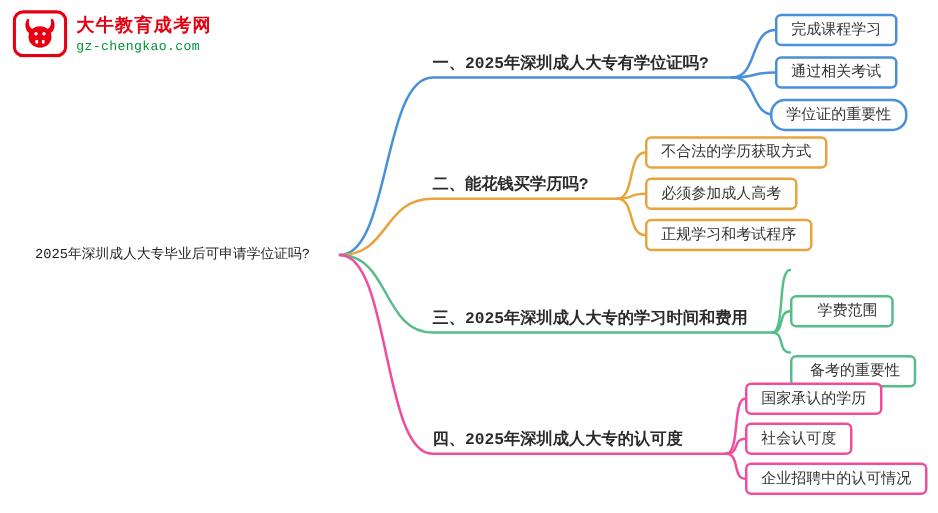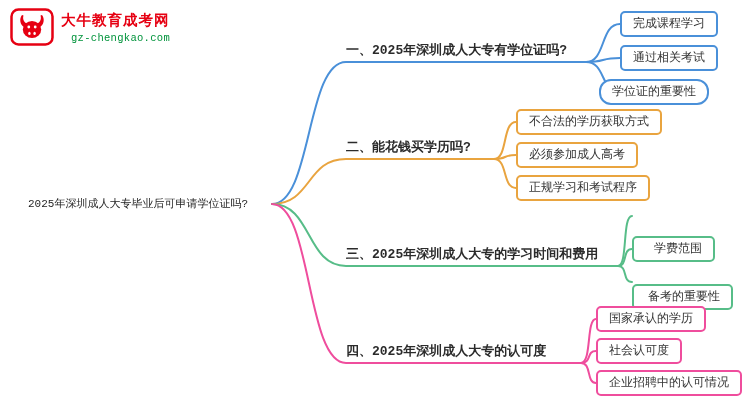--- a/index.html
+++ b/index.html
@@ -17,21 +17,21 @@
     position:absolute;left:346px;font-size:13px;font-weight:700;line-height:16px;
     color:#2b2b2b;white-space:nowrap;
   }
   .bt0{top:43px;} .bt1{top:140px;} .bt2{top:247px;} .bt3{top:344px;}
   .leaf{
     position:absolute;background:#fff;border:2px solid #0f172a;border-radius:5px;
     padding:3px 11px;font-size:12px;line-height:16px;color:#333;white-space:nowrap;
     box-sizing:border-box;
   }
   
-  .lf00{left:620px;top:11px;} .lf01{left:620px;top:45px;} .lf02{left:599px;top:79px;border-radius:12px;}
+  .lf00{left:620px;top:11px;} .lf01{left:620px;top:45px;} .lf02{left:616px;top:79px;border-radius:12px;}
   
   .lf10{left:516px;top:109px;} .lf11{left:516px;top:142px;} .lf12{left:516px;top:175px;}
   
   .lf20{left:632px;top:203px;} .lf21{left:632px;top:236px;} .lf22{left:632px;top:284px;padding-left:14px;}
   
   .lf30{left:596px;top:306px;} .lf31{left:596px;top:338px;} .lf32{left:596px;top:370px;}
   .logo{
     position:absolute;top:8px;left:10px;display:flex;align-items:center;gap:7px;
     cursor:pointer;
   }
@@ -76,21 +76,21 @@
         <path d="M32 7 C35 11 34 17 29.5 19.2 L27.5 15.5 C30.5 14 31.5 10.5 30.5 7.5 Z" fill="currentColor"></path>
         <ellipse cx="22" cy="21.5" rx="9.2" ry="8.6" fill="currentColor"></ellipse>
         <circle cx="18.8" cy="19" r="1.4" fill="#fff"></circle>
         <circle cx="25.2" cy="19" r="1.4" fill="#fff"></circle>
         <ellipse cx="19.4" cy="25.4" rx="1.2" ry="1.6" fill="#fff"></ellipse>
         <ellipse cx="24.6" cy="25.4" rx="1.2" ry="1.6" fill="#fff"></ellipse>
       </svg>
     </span>
     <div class="logo-text">
       <div class="logo-title" style="color: rgb(230, 0, 18);">大牛教育成考网</div>
-      <div class="logo-sub" style="color: rgb(0, 147, 59); margin-left: 10px;">gz-chengkao.com</div>
+      <div class="logo-sub" style="color: rgb(0, 147, 59);">gz-chengkao.com</div>
     </div>
   </div>
 
   <div class="node-root">2025年深圳成人大专毕业后可申请学位证吗?</div>
 
   <div class="branch-title bt0">一、2025年深圳成人大专有学位证吗?</div>
   <div class="branch-title bt1">二、能花钱买学历吗?</div>
   <div class="branch-title bt2">三、2025年深圳成人大专的学习时间和费用</div>
   <div class="branch-title bt3">四、2025年深圳成人大专的认可度</div>
 

